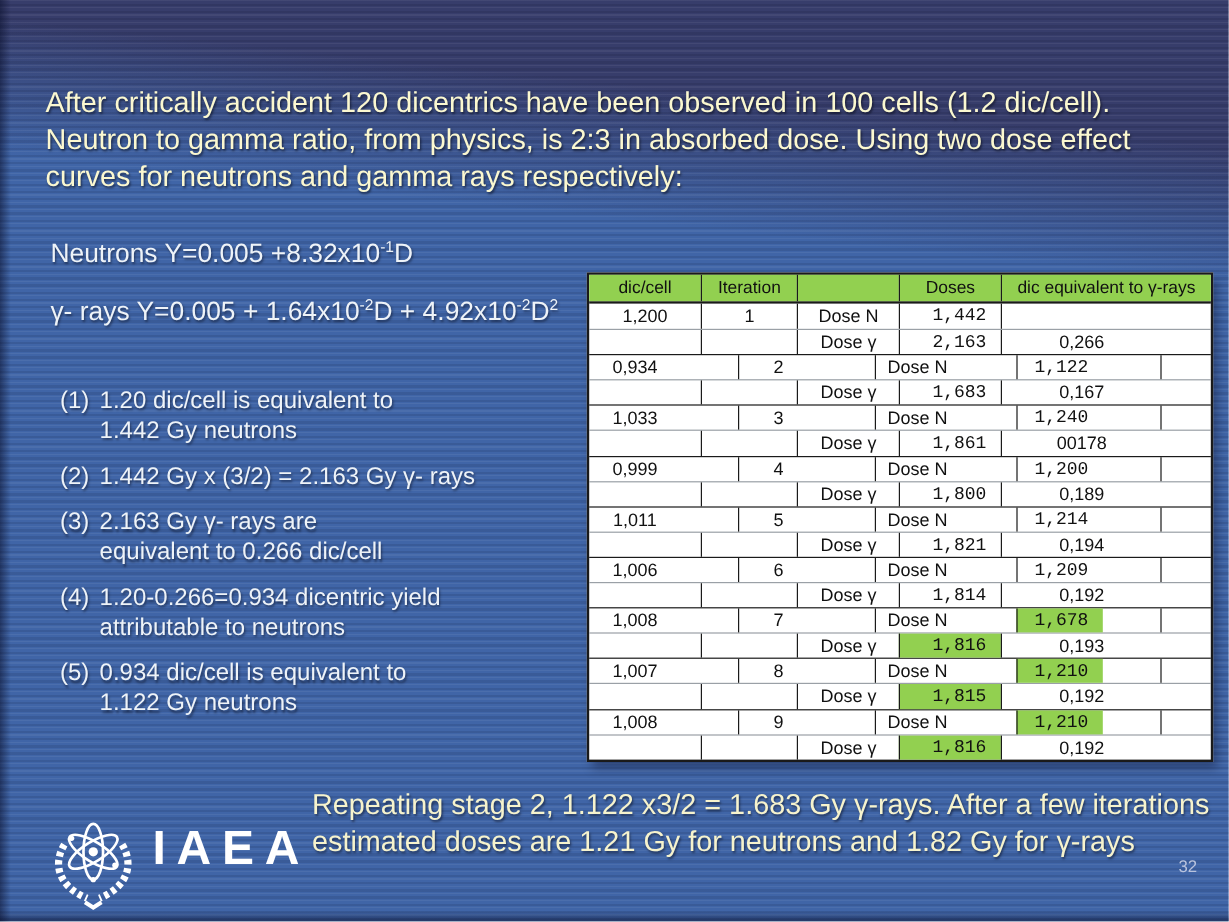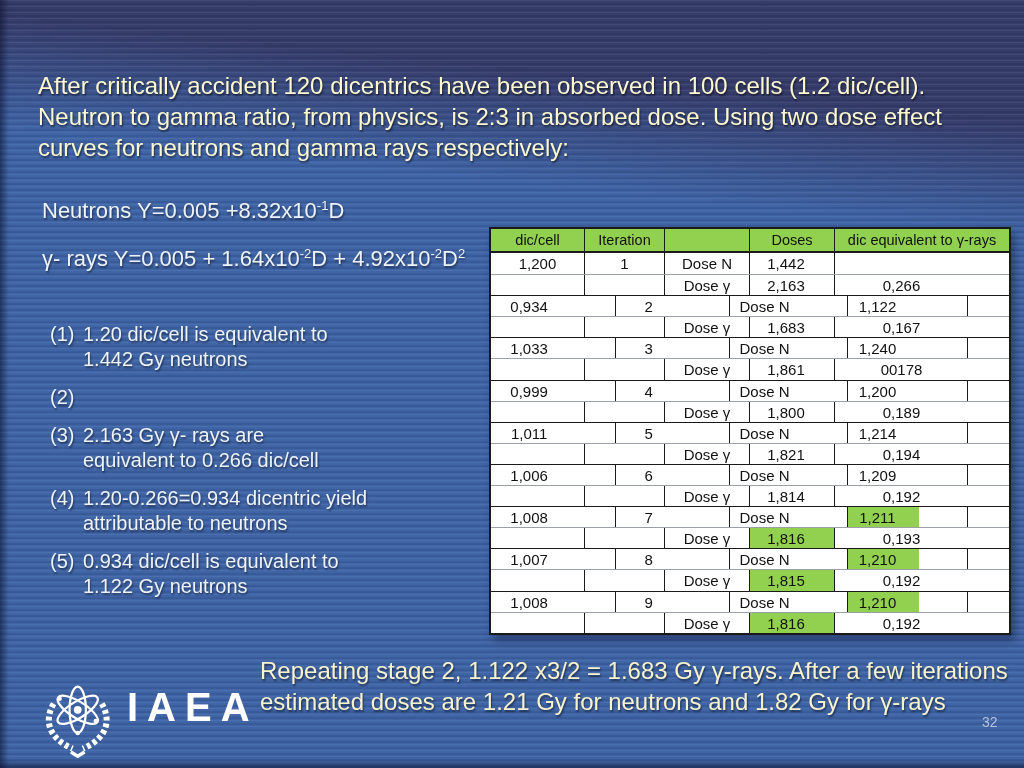--- a/index.html
+++ b/index.html
@@ -54,21 +54,21 @@
   .t-row.head .cell { background:var(--table-green,#92d050); }
   .t-row.group-sep { border-top:1.5px solid #1a1a1a;gap:48px; }
   .t-row.inner-sep { border-top:1px solid #9aa0a6; }
   .cell { text-align:center; overflow:hidden; }
   .cell + .cell { border-left:1.5px solid #1a1a1a; }
   .c0 { width:93px; }
   .c1 { width:80px; }
   .c2 { width:85px; }
   .c3 { width:85px; }
   .c4 { flex:1; }
-  .t-row:not(.head) .c3 { padding-right:12px; }
+  .t-row:not(.head) .c3 { text-align:right; padding-right:12px;font-family:Liberation Mono, monospace; }
   .t-row:not(.head) .c4 { padding-right:41px; }
   .c3.green { background:var(--table-green,#92d050); }
 
   .footer-note { position:absolute; left:260px; top:655px; width:756px;
     font-size:24px; line-height:31px; color:var(--footer-text,#f6f3cd);
     text-shadow:1px 2px 2px rgba(0,0,10,0.5); }
 
   .page-num { position:absolute; left:982px; top:714px;
     font-size:14px; color:var(--page-num,#b9c3dd); }
 
@@ -93,20 +93,23 @@
   <ol class="steps" id="steps">
       <li class="step">
         <span class="num">(1)</span>
         <div class="lines">
           <div>1.20 dic/cell is equivalent to</div>
           <div>1.442 Gy neutrons</div>
         </div>
       </li>
       <li class="step">
         <span class="num">(2)</span>
+        <div class="lines">
+          <div>1.442 Gy x (3/2) = 2.163 Gy  γ- rays</div>
+        </div>
       </li>
       <li class="step">
         <span class="num">(3)</span>
         <div class="lines">
           <div>2.163 Gy γ- rays  are</div>
           <div>equivalent to 0.266 dic/cell</div>
         </div>
       </li>
       <li class="step">
         <span class="num">(4)</span>
@@ -214,21 +217,21 @@
           <div class="cell c0"></div>
           <div class="cell c1"></div>
           <div class="cell c2">Dose γ</div>
           <div class="cell c3">1,814</div>
           <div class="cell c4">0,192</div>
         </div>
         <div class="t-row group-sep">
           <div class="cell c0">1,008</div>
           <div class="cell c1">7</div>
           <div class="cell c2">Dose N</div>
-          <div class="cell c3 green">1,211</div>
+          <div class="cell c3 green">1,678</div>
           <div class="cell c4"></div>
         </div>
         <div class="t-row inner-sep">
           <div class="cell c0"></div>
           <div class="cell c1"></div>
           <div class="cell c2">Dose γ</div>
           <div class="cell c3 green">1,816</div>
           <div class="cell c4">0,193</div>
         </div>
         <div class="t-row group-sep">

